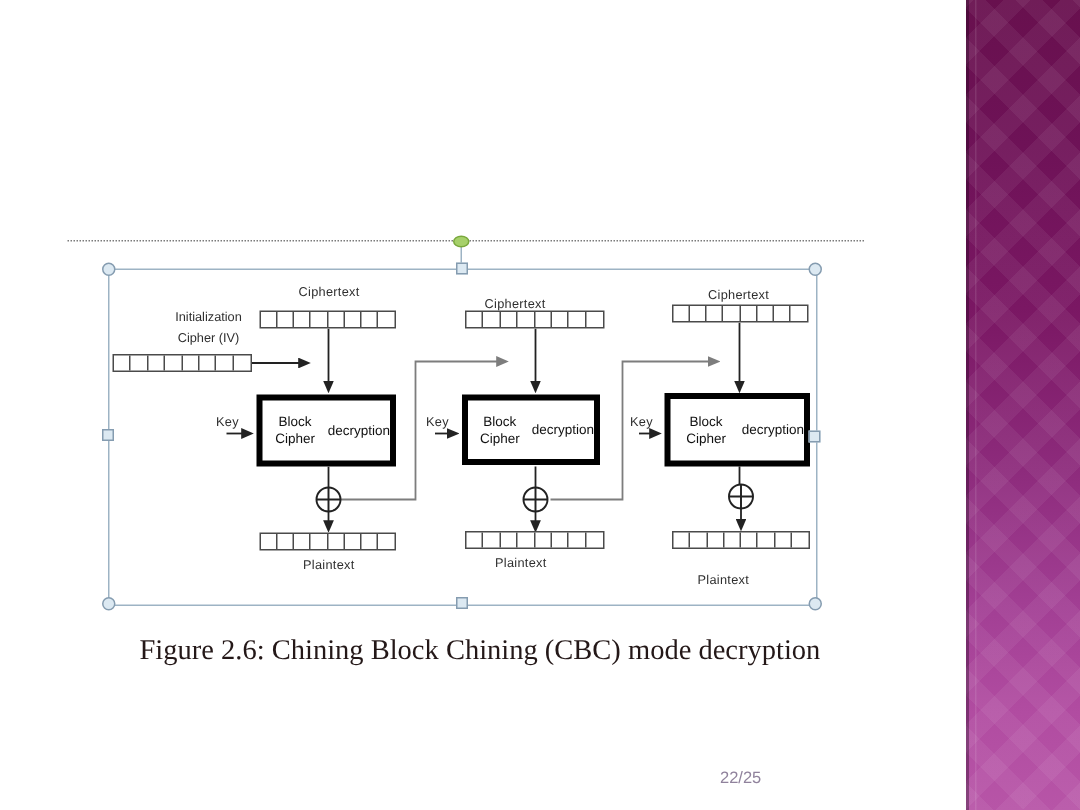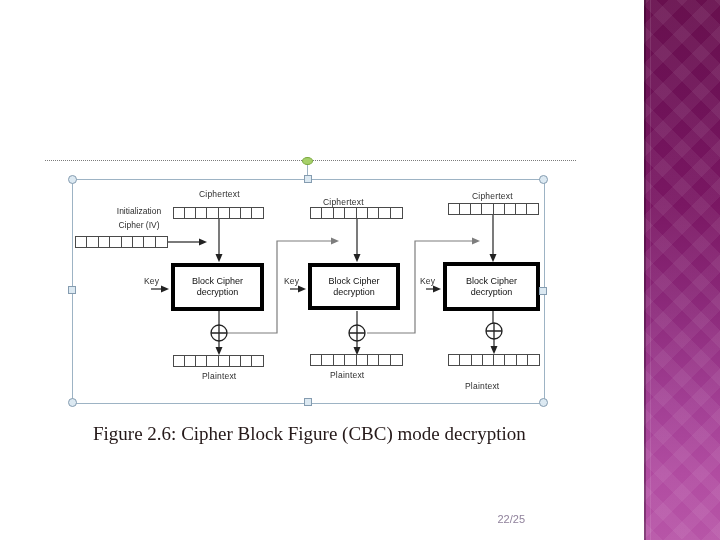--- a/index.html
+++ b/index.html
@@ -28,30 +28,30 @@
   .rot-handle{position:absolute;left:302px;top:157px;width:11px;height:8px;border-radius:50%;
     background:#a6d06a;border:1px solid #79a83c;z-index:4;box-sizing:border-box;}
 
   
   .dlabel{position:absolute;font-size:8.5px;color:#2e2e2e;white-space:nowrap;z-index:2;letter-spacing:0.2px;}
   .cellrow{position:absolute;height:12px;box-sizing:border-box;border:1px solid #4a4a4a;background:#fff;
     display:grid;grid-auto-flow:column;grid-auto-columns:1fr;z-index:2;}
   .cellrow span{border-right:1px solid #4a4a4a;}
   .cellrow span:last-child{border-right:none;}
   .dbox{position:absolute;box-sizing:border-box;border:4px solid #000;background:#fff;z-index:2;
-    display:flex;flex-direction:column;align-items:center;justify-content:center;
+    display:flex;flex-direction:row;align-items:center;justify-content:center;
     font-size:9px;line-height:11px;color:#111;text-align:center;}
   .ivlabel{position:absolute;left:84px;top:204px;width:110px;text-align:center;font-size:8.5px;
     line-height:14px;color:#2e2e2e;z-index:2;}
   svg.lines{position:absolute;left:0;top:0;z-index:1;}
 
   
   .caption{position:absolute;left:93px;top:423px;width:510px;font-family:"Liberation Serif",serif;
     font-size:19px;color:#241818;white-space:nowrap;z-index:2;}
-  .pagenum{position:absolute;left:455px;top:513px;width:70px;text-align:right;font-size:11px;color:#90829c;z-index:2;}
+  .pagenum{position:absolute;left:480px;top:513px;width:70px;font-size:11px;color:#90829c;z-index:2;}
 </style>
 </head>
 <body>
 
 <div id="slide">
 
   <div class="sidebar"></div>
 
   <div class="dotted-line"></div>
 
@@ -204,15 +204,15 @@
 
   <div class="handle circle" style="left:68px;top:175px;"></div>
   <div class="handle square" style="left:304px;top:175px;"></div>
   <div class="handle circle" style="left:539px;top:175px;"></div>
   <div class="handle square" style="left:68px;top:286px;"></div>
   <div class="handle square" style="left:539px;top:287px;"></div>
   <div class="handle circle" style="left:68px;top:398px;"></div>
   <div class="handle square" style="left:304px;top:398px;"></div>
   <div class="handle circle" style="left:539px;top:398px;"></div>
 
-  <div class="caption">Figure 2.6: Cipher Block Figure (CBC) mode decryption</div>
+  <div class="caption">Figure 2.6: Chining Block Chining (CBC) mode decryption</div>
   <div class="pagenum">22/25</div>
 </div>
 
 </body></html>

